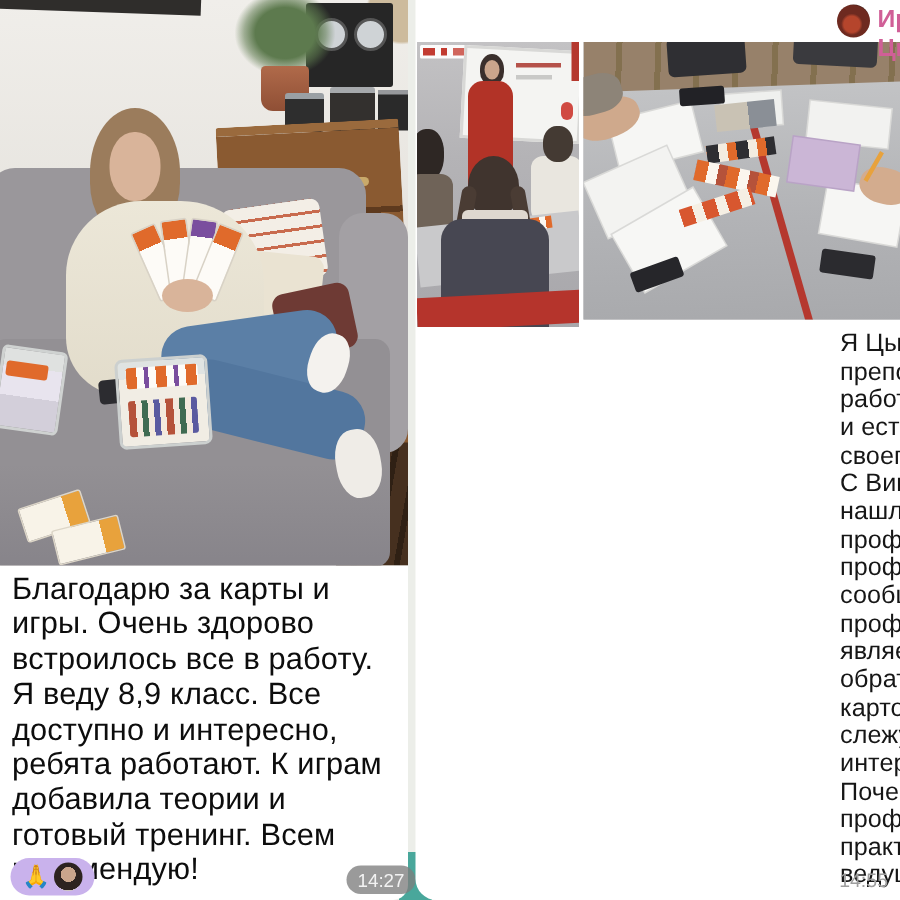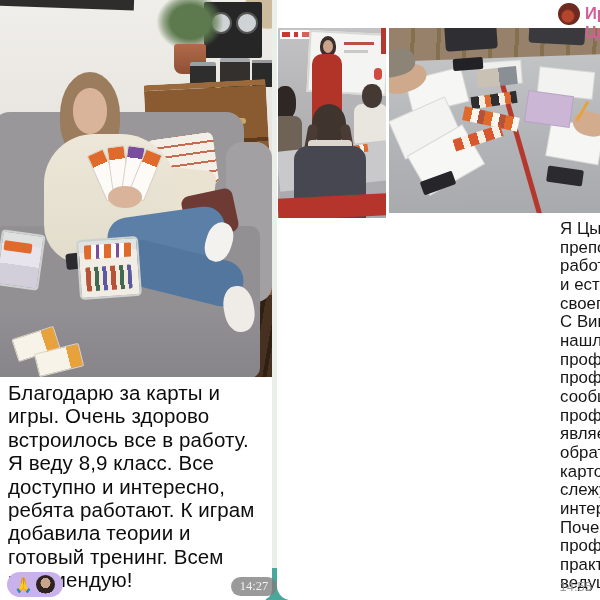--- a/index.html
+++ b/index.html
@@ -21,21 +21,21 @@
     line-height:23.4px;color:#0d0d0d;letter-spacing:.1px;}
   
   .reaction-pill{position:absolute;left:7px;top:572px;width:56px;height:25px;
     border-radius:13px;background:#c9b2ec;display:flex;align-items:center;
     justify-content:center;gap:3px;}
   .reaction-emoji{font-size:15px;line-height:1;}
   .reaction-avatar{width:19px;height:19px;border-radius:50%;
     background:radial-gradient(circle at 50% 42%,#caa58c 0 34%,#2d2320 35% 72%,#cfc8c2 73%);}
   .time-pill{position:absolute;left:231px;top:577px;width:46px;height:19px;border-radius:10px;
     background:rgba(125,125,125,.78);color:#f2f2f2;font-size:12.5px;display:flex;
-    align-items:center;justify-content:center;overflow:hidden;font-family:Liberation Serif, serif;}
+    align-items:center;justify-content:center;overflow:hidden;}
   
   .hdr-avatar{position:absolute;left:281px;top:3px;width:22px;height:22px;border-radius:50%;
     background:radial-gradient(circle at 45% 60%,#b5452c 0 30%,#6e2a20 40% 70%,#20130f 80%);}
   .hdr-name{position:absolute;left:308px;top:4px;font-size:16.5px;font-weight:bold;color:#d05f97;}
   
   .right-text{position:absolute;left:283px;top:220px;width:312px;font-size:16.8px;
     line-height:18.65px;color:#161616;white-space:pre-line;letter-spacing:.05px;}
   .right-time{position:absolute;right:8px;top:579px;font-size:13px;color:#9e9e9e;}
   
   .s{position:absolute;}

